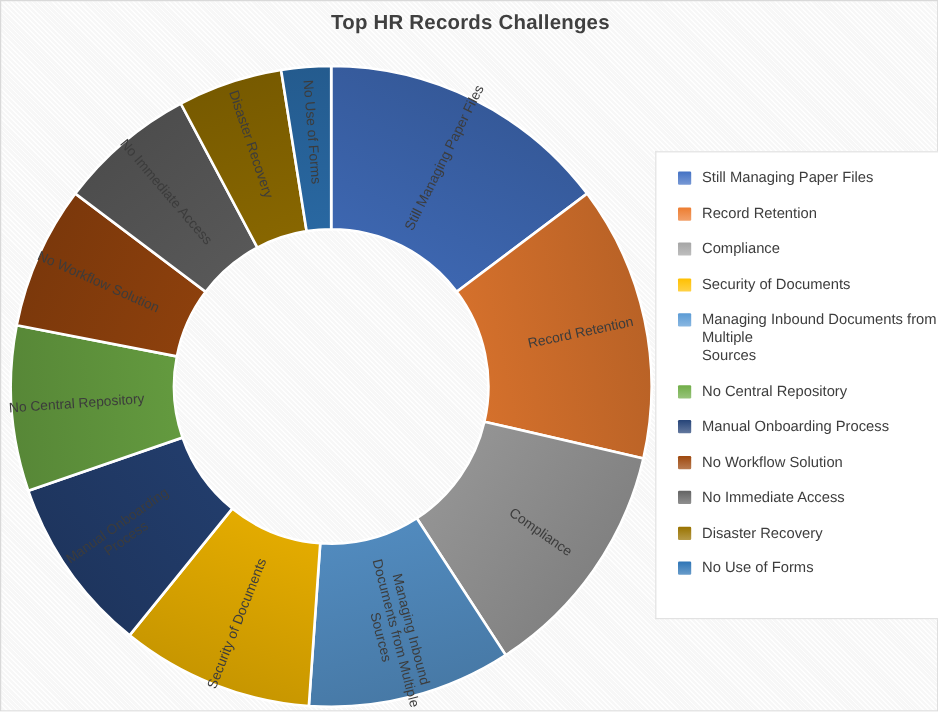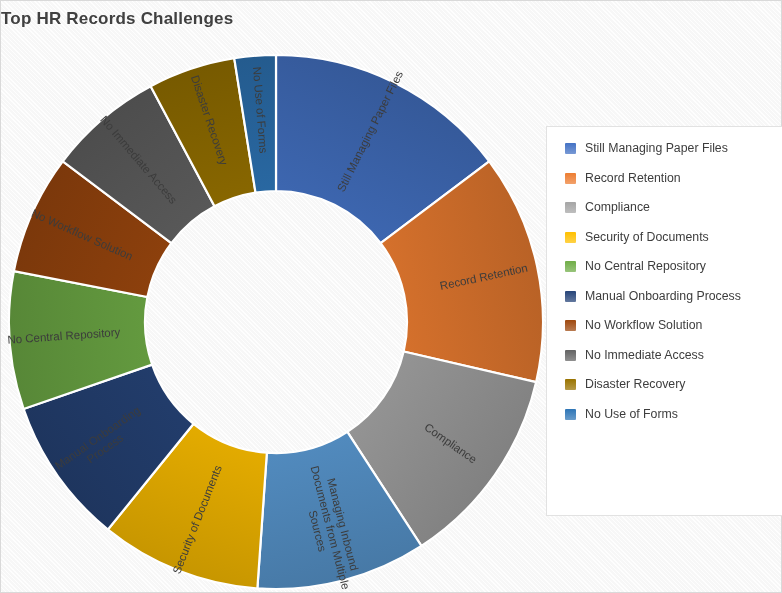--- a/index.html
+++ b/index.html
@@ -23,21 +23,21 @@
     background-image:
       repeating-linear-gradient(45deg, rgba(255,255,255,0.85) 0px, rgba(255,255,255,0.85) 1px, rgba(0,0,0,0) 1px, rgba(0,0,0,0) 3px);
     border: 1px solid #d9d9d9;
     box-sizing: border-box;
   }
   #chart-title {
     position: absolute;
     left: 0;
     top: 8px;
     width: 782px;
-    text-align: left;
+    text-align: center;
     font-size: 17px;
     font-weight: bold;
     color: #404040;
     letter-spacing: 0.2px;
   }
   #donut-svg {
     position: absolute;
     left: 0;
     top: 0;
   }
@@ -183,20 +183,25 @@
     </div>
     <div class="legend-item">
       <span class="legend-swatch" style="background: linear-gradient(rgb(165, 165, 165), rgb(190, 190, 190));"></span>
       <span class="legend-label">Compliance</span>
     </div>
     <div class="legend-item">
       <span class="legend-swatch" style="background: linear-gradient(rgb(255, 192, 0), rgb(255, 210, 71));"></span>
       <span class="legend-label">Security of Documents</span>
     </div>
     <div class="legend-item">
+      <span class="legend-swatch" style="background: linear-gradient(rgb(91, 155, 213), rgb(137, 183, 225));"></span>
+      <span class="legend-label">Managing Inbound Documents from Multiple
+Sources</span>
+    </div>
+    <div class="legend-item">
       <span class="legend-swatch" style="background: linear-gradient(rgb(112, 173, 71), rgb(152, 196, 123));"></span>
       <span class="legend-label">No Central Repository</span>
     </div>
     <div class="legend-item">
       <span class="legend-swatch" style="background: linear-gradient(rgb(38, 68, 120), rgb(99, 120, 158));"></span>
       <span class="legend-label">Manual Onboarding Process</span>
     </div>
     <div class="legend-item">
       <span class="legend-swatch" style="background: linear-gradient(rgb(158, 72, 14), rgb(185, 123, 81));"></span>
       <span class="legend-label">No Workflow Solution</span>

